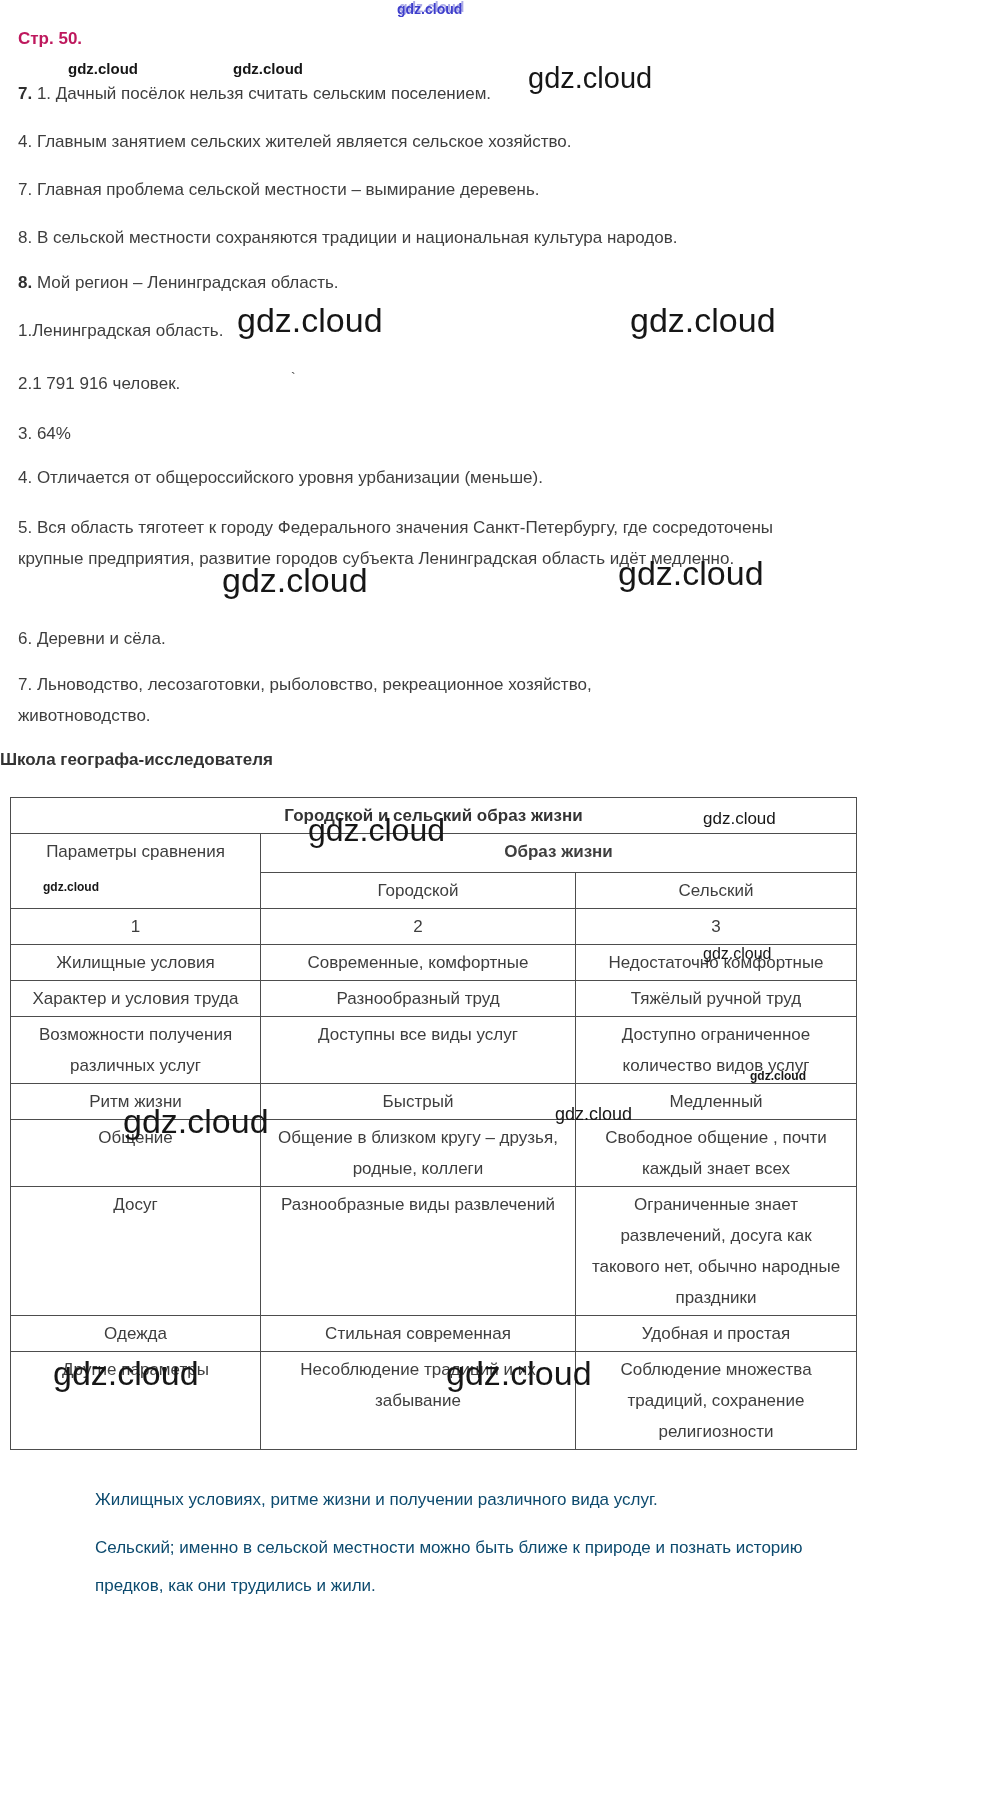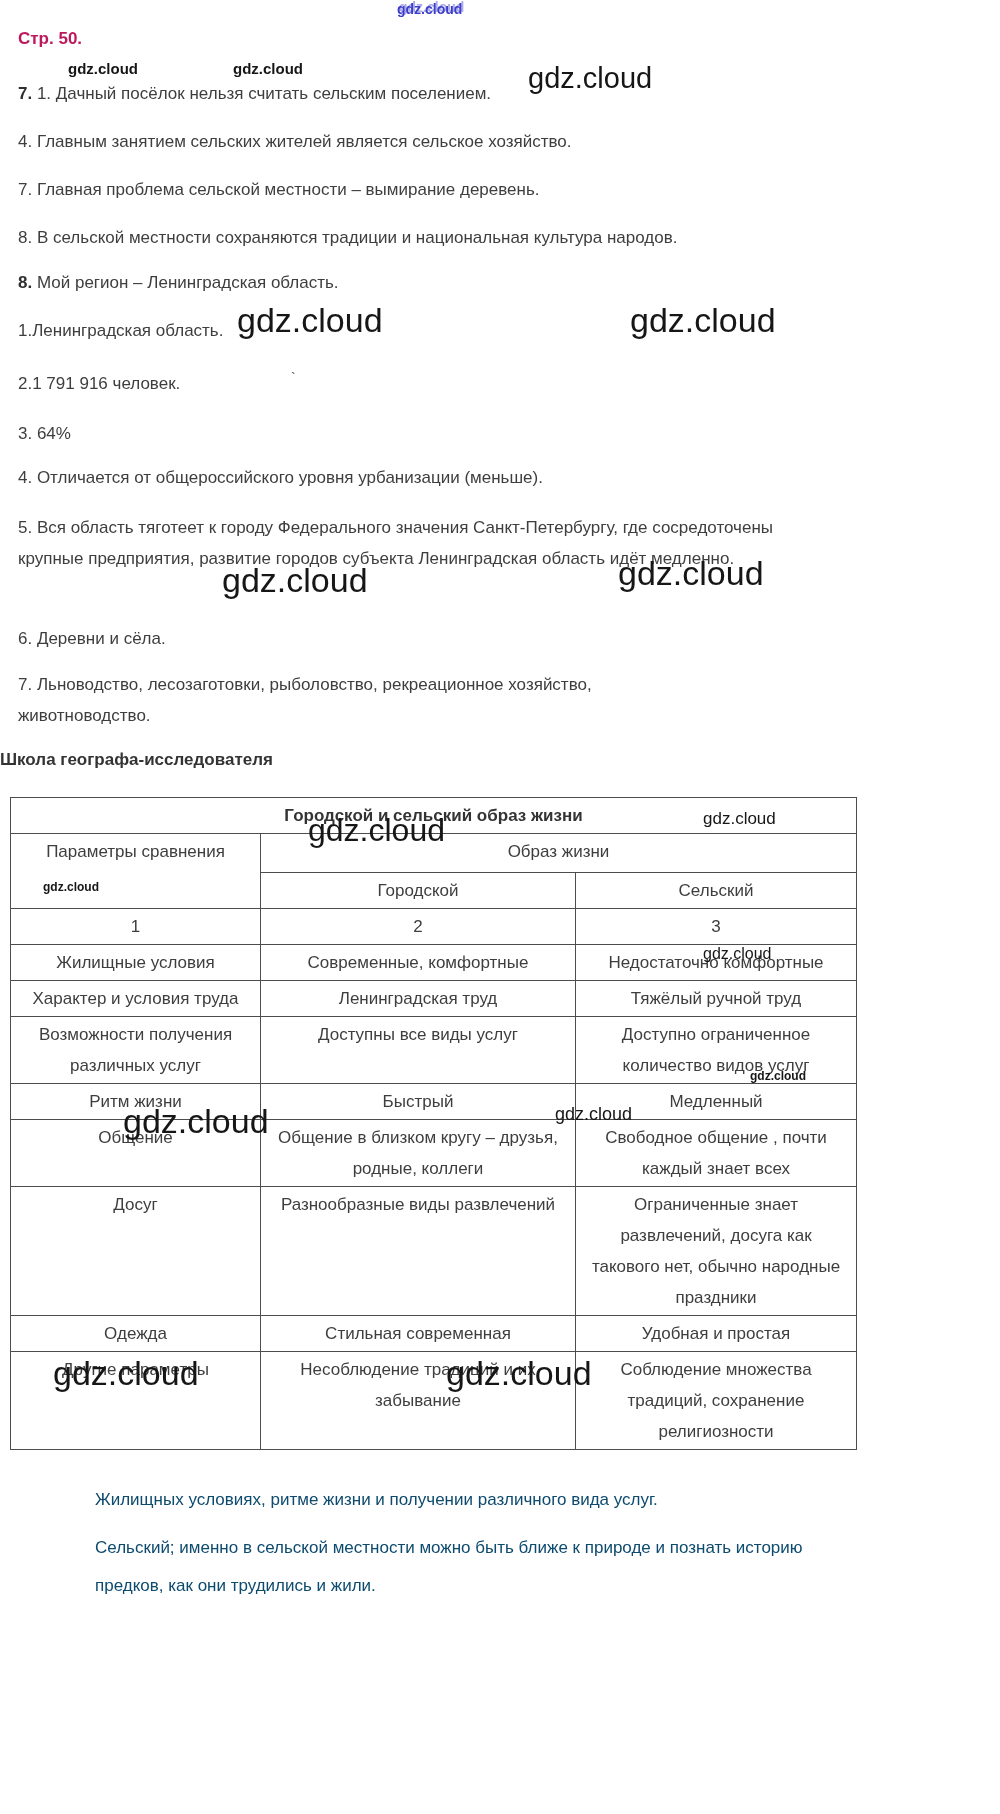--- a/index.html
+++ b/index.html
@@ -19,21 +19,21 @@
     position:absolute;left:10px;top:797px;width:846px;
     border-collapse:collapse;table-layout:fixed;
     font-size:17px;color:#3e3e3e;
   }
   table.cmp td{
     border:1px solid #4d4d4d;text-align:center;vertical-align:top;
     padding:2px 10px;line-height:31px;word-wrap:break-word;
   }
   td.tbl-title{font-weight:700;color:#333;height:24px;line-height:24px;padding:1px 4px;margin-left:32px;}
   td.param-head{vertical-align:top;padding-top:8px;}
-  td.group-head{height:34px;vertical-align:middle;}
+  td.group-head{height:34px;vertical-align:middle;font-weight:bold;}
   td.sub-head{height:31px;}
   td.idx{height:28px;line-height:28px;}
   .footer-para{position:absolute;left:95px;font-size:17px;line-height:38px;max-width:740px;color:#0c4a6e;}
   .tick{position:absolute;left:291px;top:370px;font-size:14px;color:#444;}
 </style>
 </head>
 <body>
 
 <span class="wm wm-blue" style="left:397px;top:2px;font-size:14px;font-weight:700;">gdz.cloud</span>
 <span class="wm" style="left:68px;top:61px;font-size:15px;font-weight:700;">gdz.cloud</span>
@@ -94,21 +94,21 @@
     <td class="idx">2</td>
     <td class="idx">3</td>
   </tr>
   <tr>
     <td>Жилищные условия</td>
     <td>Современные, комфортные</td>
     <td>Недостаточно комфортные</td>
   </tr>
   <tr>
     <td>Характер и условия труда</td>
-    <td>Ленинградская труд</td>
+    <td>Разнообразный труд</td>
     <td>Тяжёлый ручной труд</td>
   </tr>
   <tr>
     <td>Возможности получения различных услуг</td>
     <td>Доступны все виды услуг</td>
     <td>Доступно ограниченное количество видов услуг</td>
   </tr>
   <tr>
     <td>Ритм жизни</td>
     <td>Быстрый</td>

